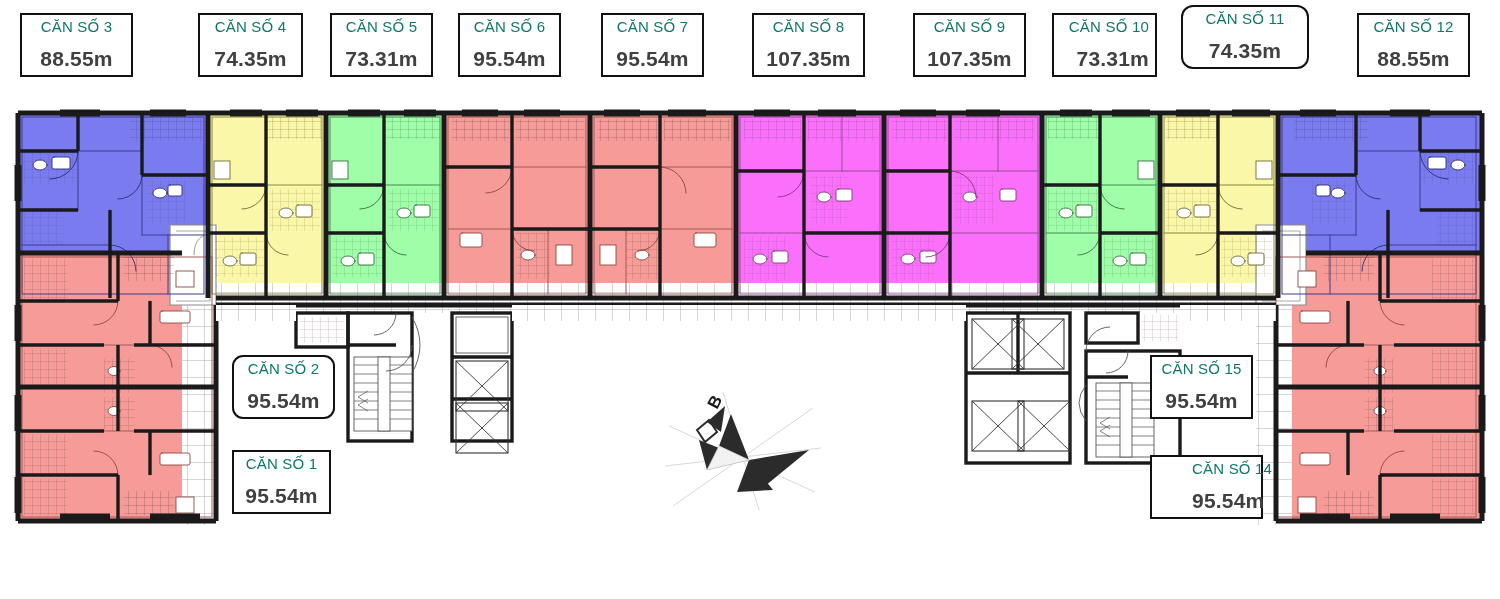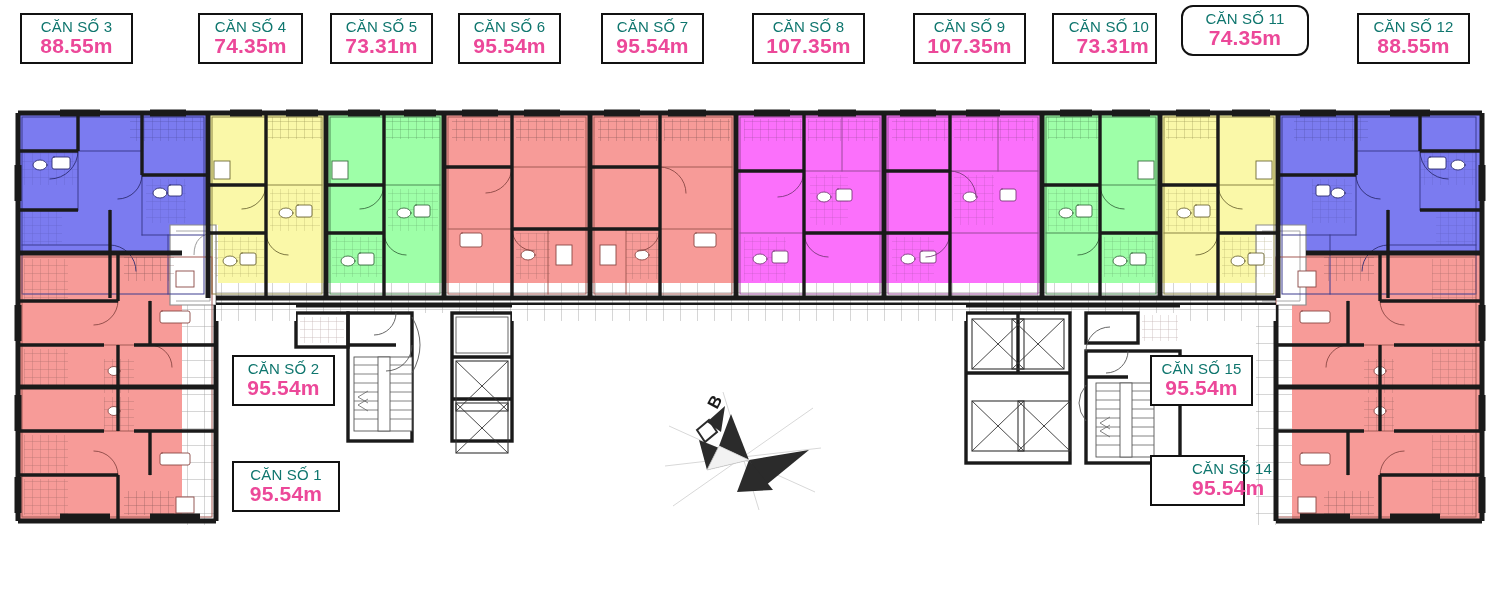--- a/index.html
+++ b/index.html
@@ -32,22 +32,22 @@
     display: block;
     font-size: 15px;
     font-weight: 400;
     color: #0f766e;
     letter-spacing: .2px;
   }
   .label-box .lb-area {
     display: block;
     font-size: 21px;
     font-weight: 700;
-    color: #ec4899;
-    margin-top: 1px;
+    color: #404040;
+    margin-top: 14px;
     letter-spacing: .2px;
   }
   .label-box.inner .lb-name { font-size: 15px; }
   .label-box.inner .lb-area { font-size: 21px; }
 
   
   #plan-wrap {
     position: absolute;
     left: 0; top: 105px;
     width: 1500px; height: 430px;
@@ -606,33 +606,33 @@
 
       <g>
         <rect x="216" y="200" width="80" height="16" fill="url(#tileSm)"></rect>
         <rect x="512" y="200" width="454" height="16" fill="url(#tileSm)"></rect>
         <rect x="1180" y="200" width="96" height="16" fill="url(#tileSm)"></rect>
       </g>
     </svg>
   </div>
 
   <div id="inner-labels">
-      <div class="label-box inner" style="left: 232px; top: 355px; width: 103px;">
+      <div class="label-box inner" style="left: 232px; top: 355px; width: 103px; border-radius: 11px;">
         <span class="lb-name">CĂN SỐ 2</span>
         <span class="lb-area">95.54m</span>
       </div>
-      <div class="label-box inner" style="left: 232px; top: 461px; width: 108px;">
+      <div class="label-box inner" style="left: 232px; top: 450px; width: 99px;">
         <span class="lb-name">CĂN SỐ 1</span>
         <span class="lb-area">95.54m</span>
       </div>
       <div class="label-box inner" style="left: 1150px; top: 355px; width: 103px;">
         <span class="lb-name">CĂN SỐ 15</span>
         <span class="lb-area">95.54m</span>
       </div>
-      <div class="label-box inner" style="left: 1150px; top: 455px; width: 95px; padding-left: 40px;">
+      <div class="label-box inner" style="left: 1150px; top: 455px; width: 113px; padding-left: 40px;">
         <span class="lb-name">CĂN SỐ 14</span>
         <span class="lb-area">95.54m</span>
       </div>
     </div>
 
   <div id="compass">
     <svg width="160" height="125" viewBox="0 0 160 125" xmlns="http://www.w3.org/2000/svg">
       <g stroke="#d8d8d8" stroke-width="1" fill="none">
         <path d="M10 118 L150 20 M6 38 L152 104 M60 4 L96 122 M2 78 L158 60"></path>
       </g>

